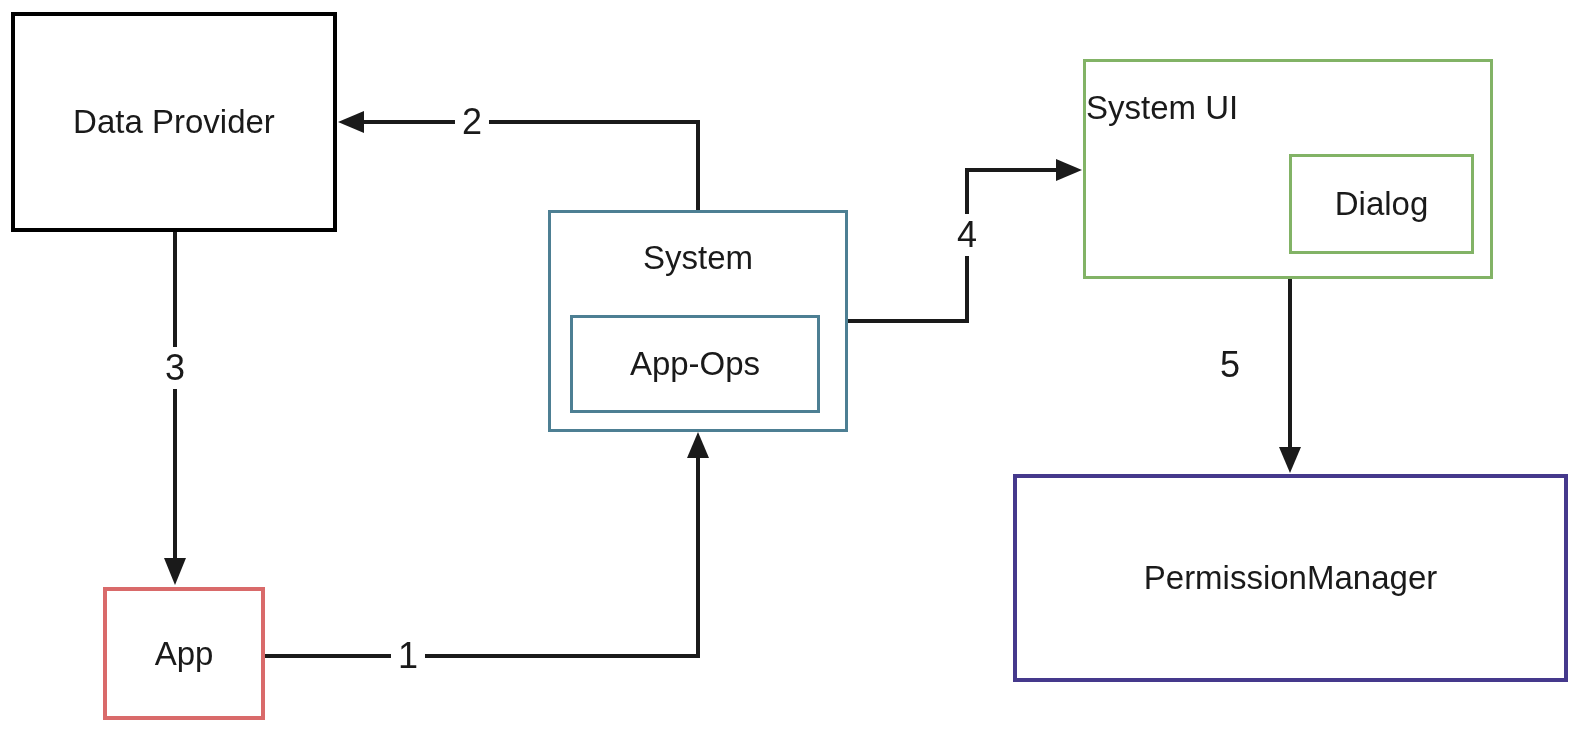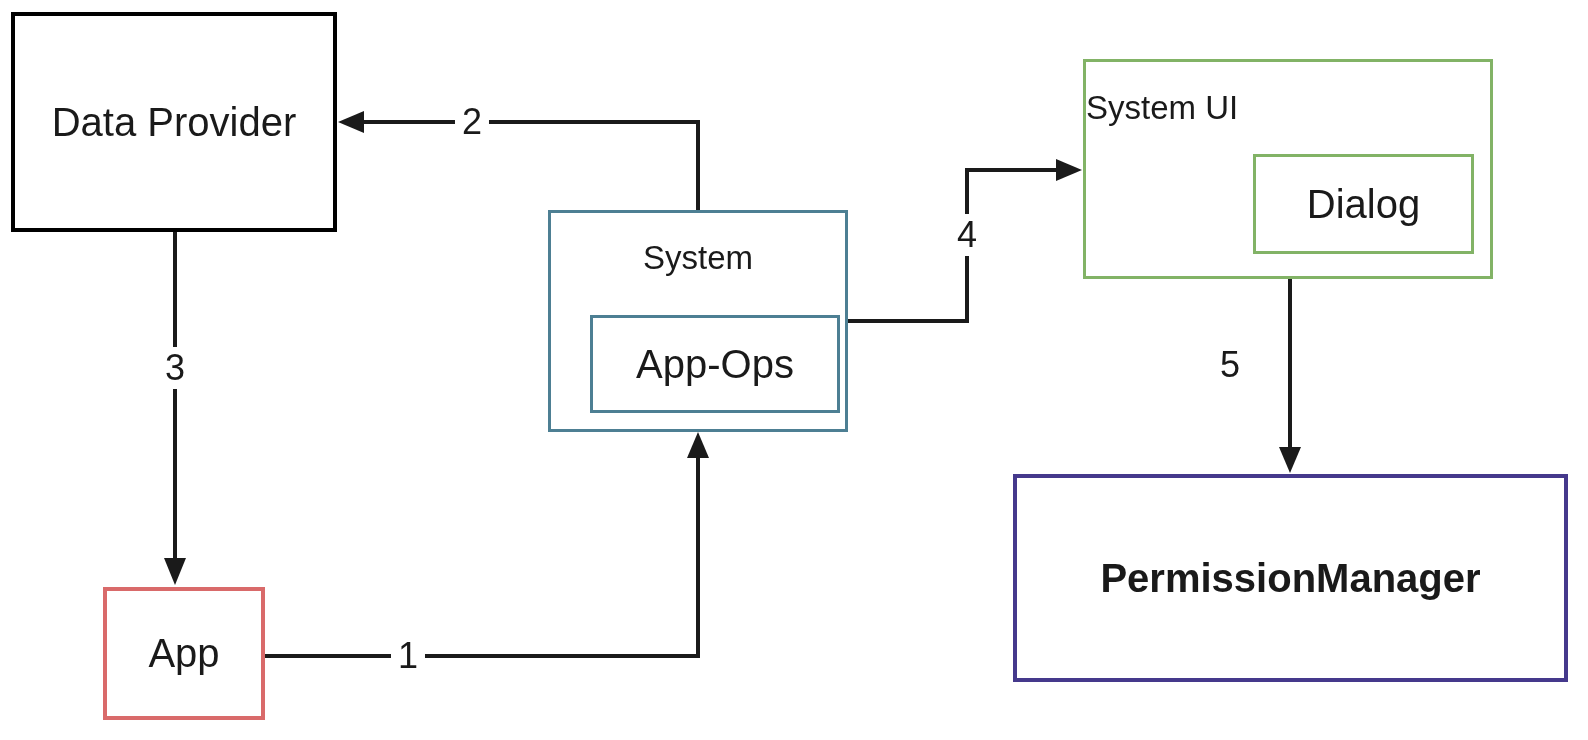--- a/index.html
+++ b/index.html
@@ -16,21 +16,21 @@
     overflow: hidden;
   }
   .node {
     position: absolute;
     box-sizing: border-box;
     background: #ffffff;
     color: #1a1a1a;
     z-index: 2;
   }
   .node .label {
-    font-size: 40px;
+    font-size: 33px;
     color: #1a1a1a;
     white-space: nowrap;
   }
   .center-flex {
     display: flex;
     align-items: center;
     justify-content: center;
   }
   
   #data-provider {
@@ -51,35 +51,34 @@
     margin-top: 26px;
     text-align: center;
     font-size: 33px;
   }
   #app-ops {
     position: absolute;
     left: 19px; top: 102px; width: 250px; height: 98px;
     border: 3px solid #4d7f93;
     box-sizing: border-box;
     background: #ffffff;
-    margin-left: 20px;
   }
   
   #system-ui {
     left: 1083px; top: 59px; width: 410px; height: 220px;
     border: 3px solid #82b366;
   }
   #system-ui .title {
     margin-top: 27px;
     text-align: left;
     font-size: 33px;
   }
   #dialog {
     position: absolute;
-    right: 16px; top: 92px; width: 221px; height: 100px;
+    right: 16px; top: 92px; width: 185px; height: 100px;
     border: 3px solid #82b366;
     box-sizing: border-box;
     background: #ffffff;
   }
   
   #permission-manager {
     left: 1013px; top: 474px; width: 555px; height: 208px;
     border: 4px solid #45398c;
   }
   
@@ -164,21 +163,21 @@
     </div>
   </div>
 
   <div class="node" id="system-ui" style="border-color: rgb(130, 179, 102);">
     <div class="title label">System UI</div>
     <div class="center-flex" id="dialog" style="border-color: rgb(130, 179, 102);">
       <span class="label">Dialog</span>
     </div>
   </div>
 
-  <div class="node center-flex" id="permission-manager" style="border-color: rgb(69, 57, 140); font-weight: bold;">
+  <div class="node center-flex" id="permission-manager" style="border-color: rgb(69, 57, 140);">
     <span class="label">PermissionManager</span>
   </div>
 
   <div class="edge-label" id="edge-label-1">1</div>
   <div class="edge-label" id="edge-label-2">2</div>
   <div class="edge-label" id="edge-label-3">3</div>
   <div class="edge-label" id="edge-label-4">4</div>
   <div class="edge-label" id="edge-label-5">5</div>
 
 </div>

